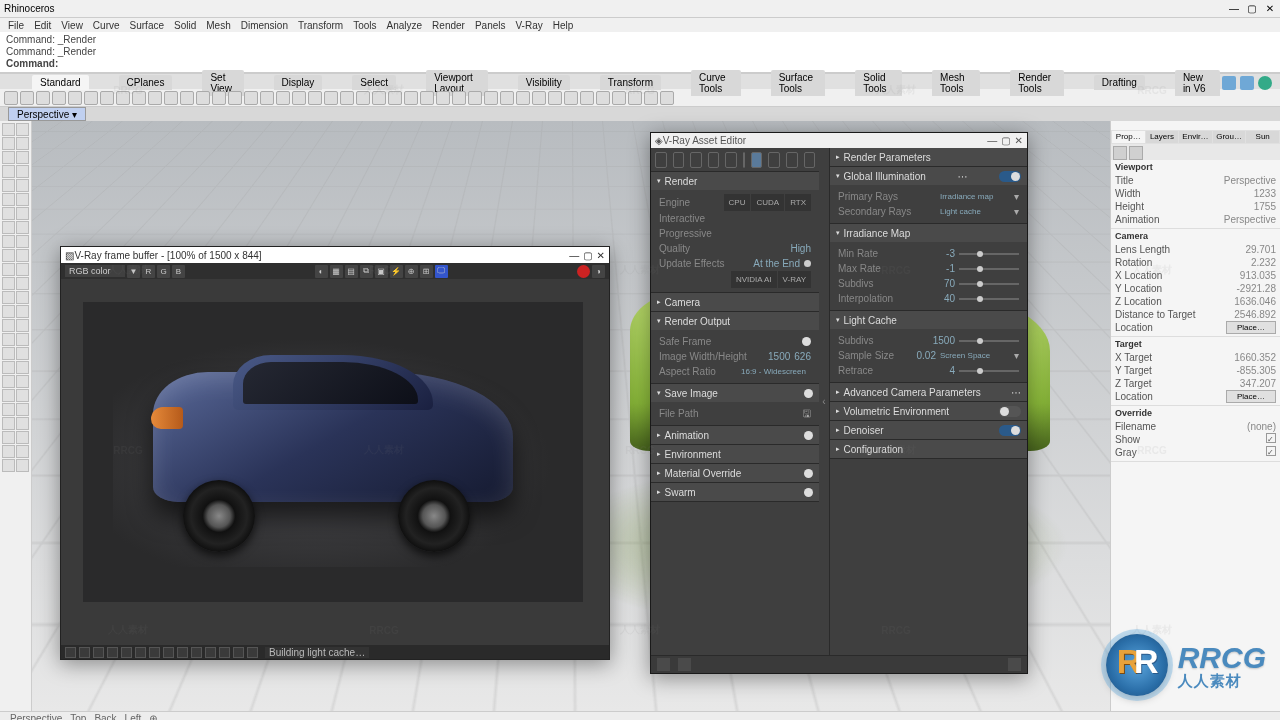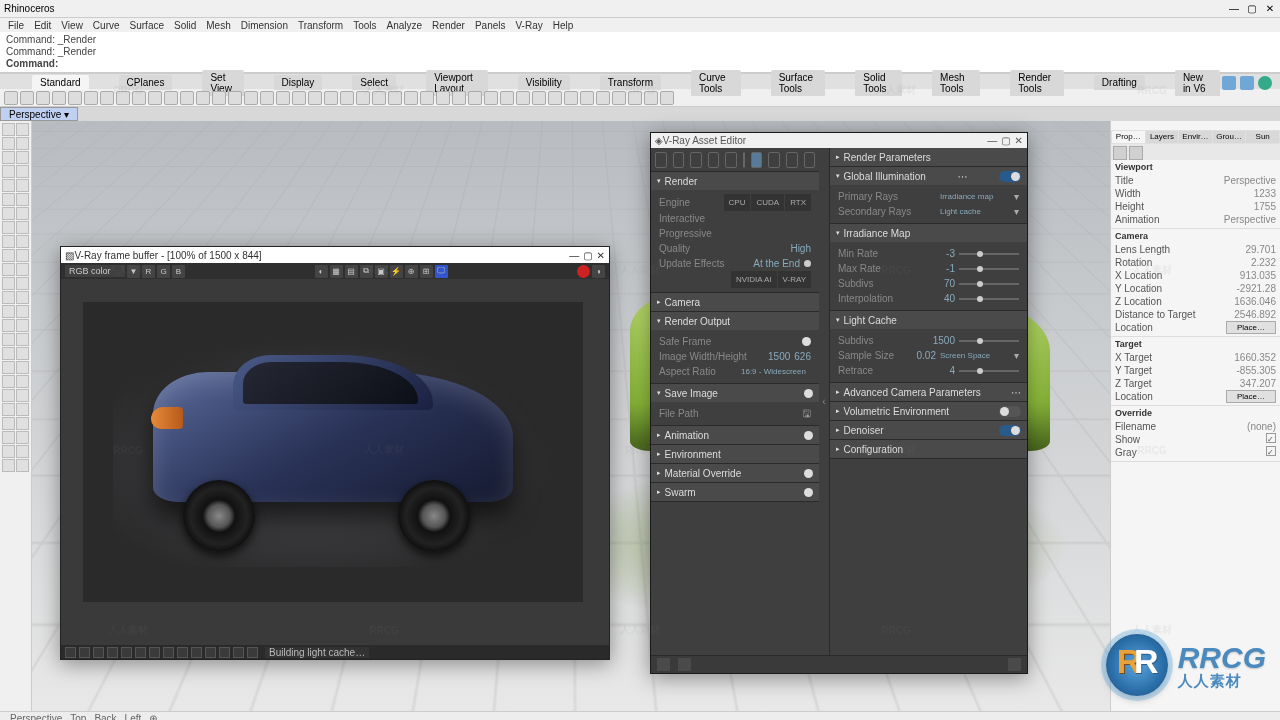--- a/index.html
+++ b/index.html
@@ -11,21 +11,21 @@
 .menubar span { cursor:pointer; }
 .cmdarea { background:#fff; padding:2px 6px; font-size:9px; color:#444; border-bottom:1px solid #ccc; }
 .cmdline { line-height:12px; }
 .tabbar { height:16px; background:#e0e0e0; display:flex; gap:2px; padding:2px 4px 0; font-size:9px; border-top:1px solid #ccc; align-items:center;}
 .tab { padding:2px 8px; background:#d8d8d8; border-radius:2px 2px 0 0; cursor:pointer;margin-left:28px; }
 .tab.active { background:#f5f5f5; }
 .docking { margin-left:auto; display:flex; gap:4px; padding-right:4px;}
 .docking span { width:14px; height:14px; background:#6fa8d6; border-radius:2px; display:inline-block;}
 .toolbar2 { height:18px; background:#f0f0f0; display:flex; gap:2px; padding:2px 4px; border-bottom:1px solid #ccc; align-items:center; }
 .tbtn { width:14px; height:14px; background:#ddd; border:1px solid #aaa; border-radius:2px; cursor:pointer; }
-.vp-tabrow { height:14px; background:#d8d8d8; display:flex; padding-left:0; }
+.vp-tabrow { height:14px; background:#d8d8d8; display:flex; padding-left:8px; }
 .vp-tab { padding:1px 8px; background:#c0d0f0; font-size:9px; border:1px solid #999; display:flex; align-items:center; gap:3px; cursor:pointer;}
 .main { display:flex; height:590px; background:#f5f5f5; }
 .lefttools { width:32px; background:#f0f0f0; display:flex; flex-wrap:wrap; gap:1px; padding:2px; align-content:flex-start; border-right:1px solid #ccc;}
 .lefttools .lt { width:13px; height:13px; background:#e0e0e0; border:1px solid #bbb; cursor:pointer; }
 .viewport { flex:1; position:relative; background:linear-gradient(180deg,#b8bcc0 0%,#e8e8e8 100%); overflow:hidden; }
 .grid { position:absolute; inset:0; background-image:linear-gradient(#999 1px,transparent 1px),linear-gradient(90deg,#999 1px,transparent 1px); background-size:30px 30px; opacity:.2; transform:perspective(600px) rotateX(60deg) translateY(-40px); transform-origin:top;}
 .car-silhouette{ position:absolute; right:60px; top:170px; width:420px; height:160px;}
 .car-body{ position:absolute; inset:0; background:linear-gradient(180deg,#c4e673 0%,#8fbf3c 70%,#5a7d25 100%); border-radius:60px 120px 20px 20px / 40px 60px 10px 10px; box-shadow:inset 0 -20px 30px rgba(0,0,0,0.2);}
 .car-shadow{ position:absolute; bottom:-170px; left:-50px; width:520px; height:170px; background:radial-gradient(ellipse,#6a8a2a 0%,transparent 70%); opacity:.7;}
 .axis-gizmo { position:absolute; left:12px; bottom:12px; width:40px; height:40px; }

